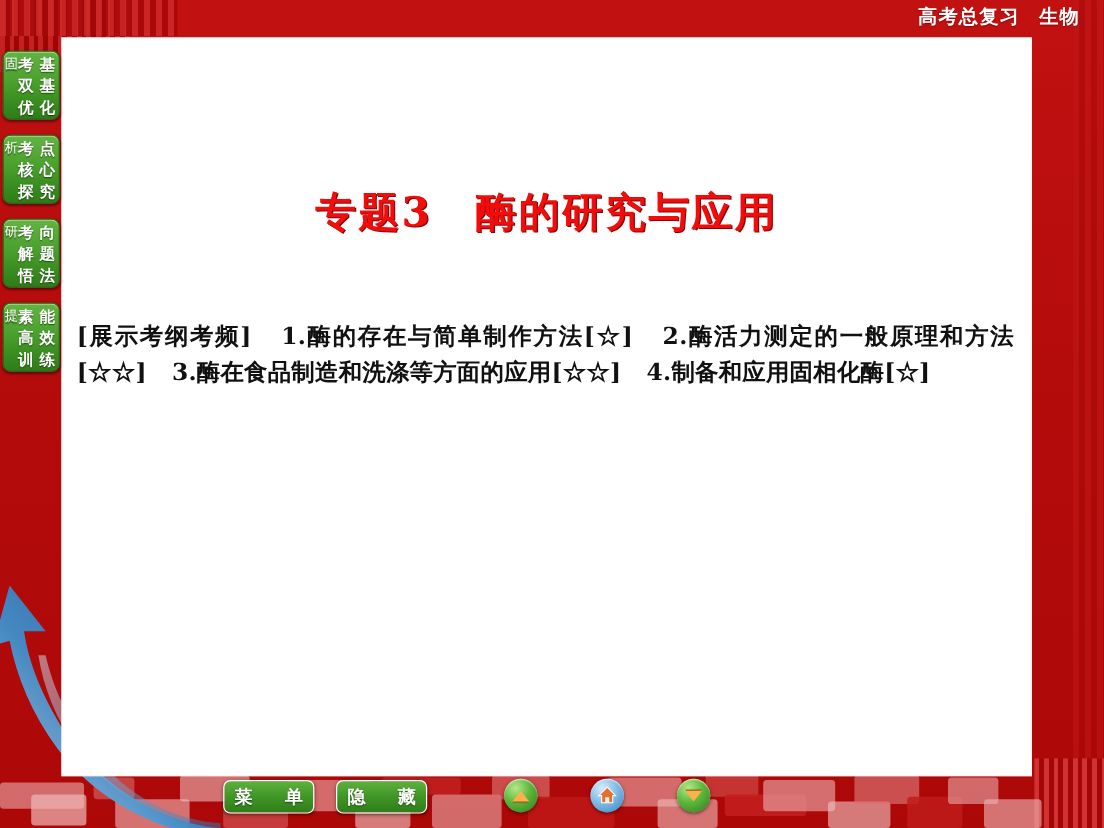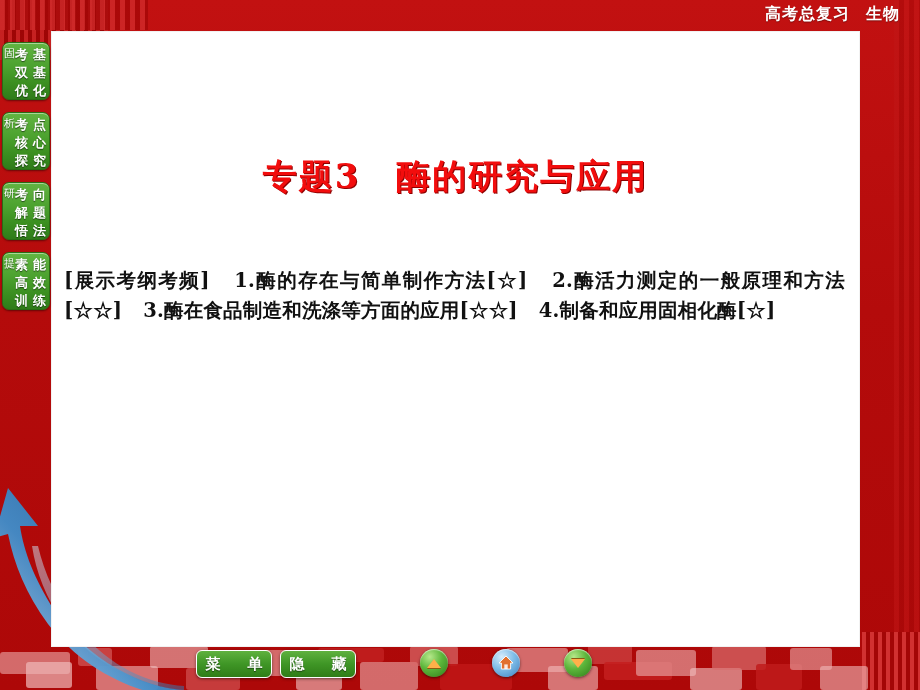--- a/index.html
+++ b/index.html
@@ -152,21 +152,21 @@
     border:1px solid #ffffff;
     box-shadow:0 1px 3px rgba(0,0,0,.5);
     color:#ffffff;font-weight:bold;font-size:15px;
     font-family:"DejaVu Sans","Liberation Sans",sans-serif;
     letter-spacing:6px;
     text-indent:6px;
     display:flex;align-items:center;justify-content:center;
     text-shadow:0 1px 1px rgba(0,0,0,.5);
     cursor:pointer;
   }
-  #btn-menu{left:196px;}
+  #btn-menu{left:186px;}
   #btn-hide{left:280px;}
 
   .nav-icons{position:absolute;left:420px;top:-1px;display:flex;gap:44px;}
   .circ{
     width:28px;height:28px;border-radius:50%;
     display:flex;align-items:center;justify-content:center;
     box-shadow:0 1px 3px rgba(0,0,0,.55),inset 0 1px 1px rgba(255,255,255,.6);
     cursor:pointer;
   }
   .circ.green{background:radial-gradient(circle at 35% 28%,#b6e88a 0%,#5cb63b 45%,#2f7c19 100%);}

